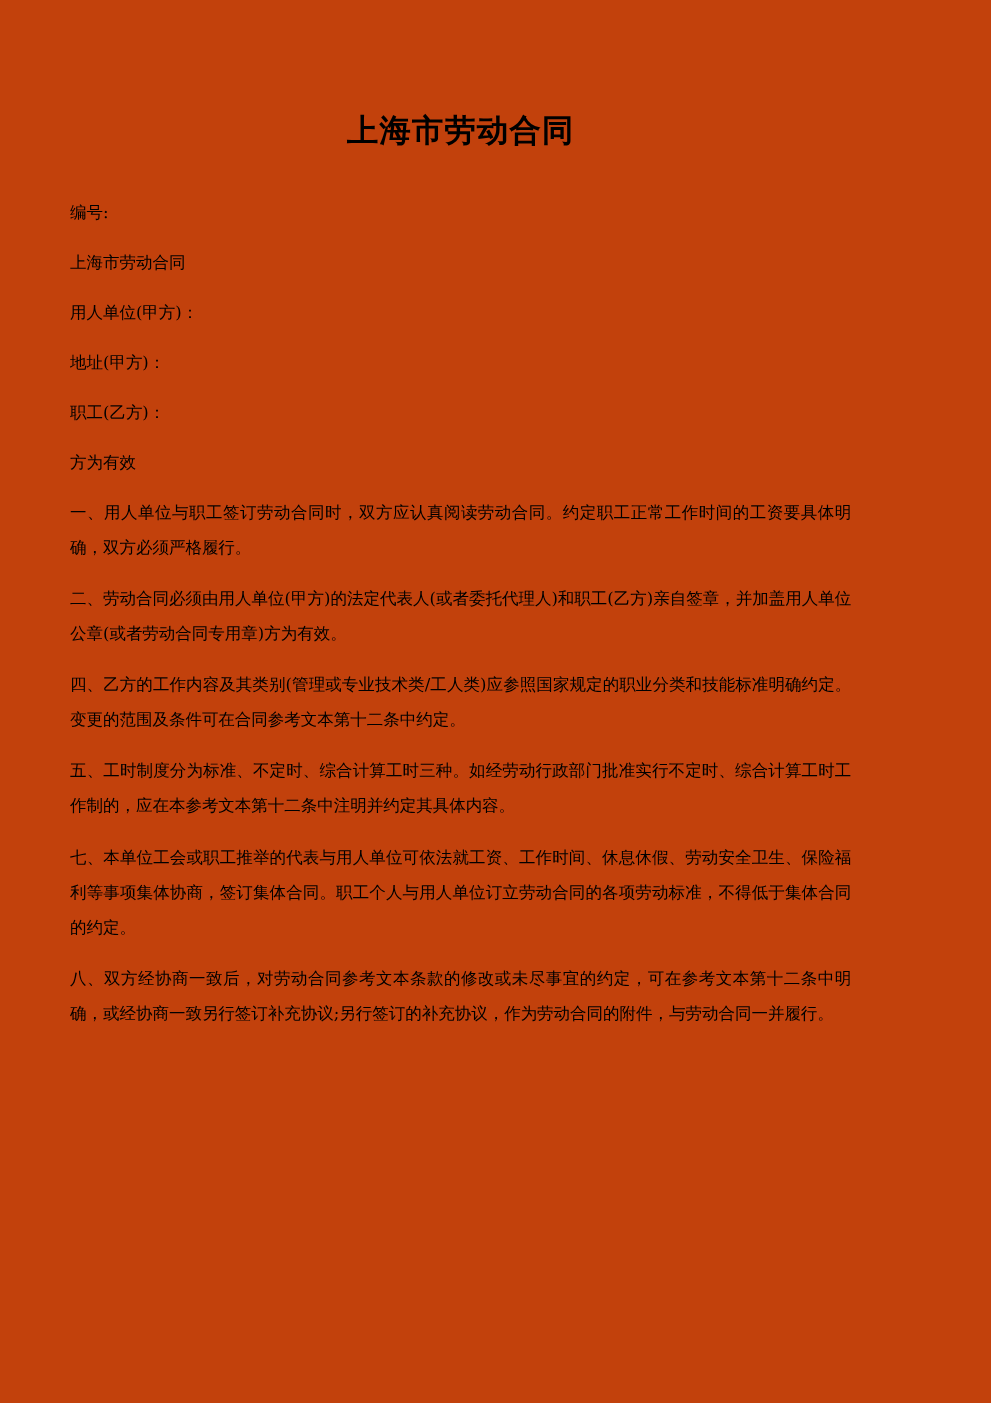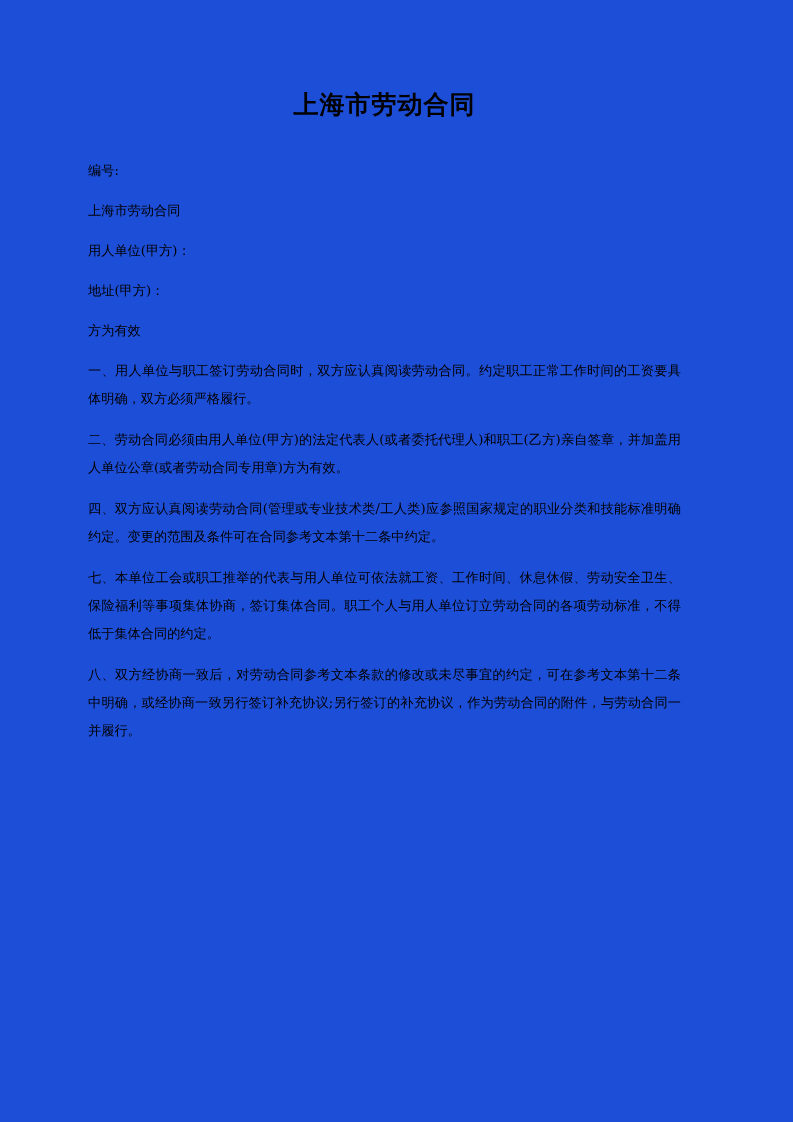--- a/index.html
+++ b/index.html
@@ -11,22 +11,22 @@
     width: 793px;
     height: 1122px;
     font-family: "DejaVu Serif", "Liberation Serif", serif;
     color: #000000;
     overflow: hidden;
   }
   .page {
     box-sizing: border-box;
     width: 793px;
     height: 1122px;
-    padding: 88px 112px 60px 88px;
-    background: #1d4ed8;
+    padding: 88px 112px 60px 56px;
+    background: #c2410c;
   }
   .doc-title {
     text-align: center;
     font-size: 25px;
     font-weight: bold;
     letter-spacing: 1px;
     margin: 0 0 36px 0;
     font-family: "DejaVu Serif", "Liberation Serif", serif;
   }
   .para {
@@ -44,19 +44,21 @@
 </head>
 <body>
 
 <div class="page">
   <h1 class="doc-title">上海市劳动合同</h1>
 
   <p class="para short">编号:</p>
   <p class="para short">上海市劳动合同</p>
   <p class="para short">用人单位(甲方)：</p>
   <p class="para short">地址(甲方)：</p>
+  <p class="para short">职工(乙方)：</p>
   <p class="para short">方为有效</p>
   <p class="para">一、用人单位与职工签订劳动合同时，双方应认真阅读劳动合同。约定职工正常工作时间的工资要具体明确，双方必须严格履行。</p>
   <p class="para">二、劳动合同必须由用人单位(甲方)的法定代表人(或者委托代理人)和职工(乙方)亲自签章，并加盖用人单位公章(或者劳动合同专用章)方为有效。</p>
-  <p class="para">四、双方应认真阅读劳动合同(管理或专业技术类/工人类)应参照国家规定的职业分类和技能标准明确约定。变更的范围及条件可在合同参考文本第十二条中约定。</p>
+  <p class="para">四、乙方的工作内容及其类别(管理或专业技术类/工人类)应参照国家规定的职业分类和技能标准明确约定。变更的范围及条件可在合同参考文本第十二条中约定。</p>
+  <p class="para">五、工时制度分为标准、不定时、综合计算工时三种。如经劳动行政部门批准实行不定时、综合计算工时工作制的，应在本参考文本第十二条中注明并约定其具体内容。</p>
   <p class="para">七、本单位工会或职工推举的代表与用人单位可依法就工资、工作时间、休息休假、劳动安全卫生、保险福利等事项集体协商，签订集体合同。职工个人与用人单位订立劳动合同的各项劳动标准，不得低于集体合同的约定。</p>
   <p class="para">八、双方经协商一致后，对劳动合同参考文本条款的修改或未尽事宜的约定，可在参考文本第十二条中明确，或经协商一致另行签订补充协议;另行签订的补充协议，作为劳动合同的附件，与劳动合同一并履行。</p>
 </div>
 
 </body></html>

